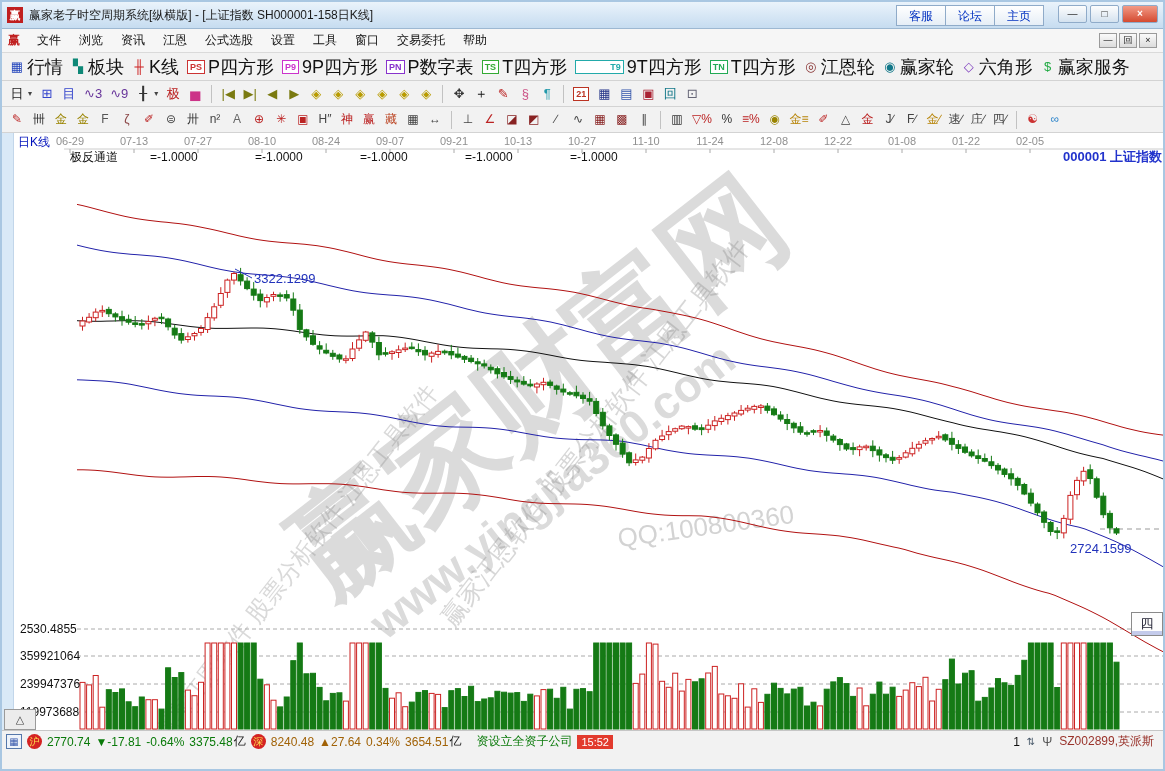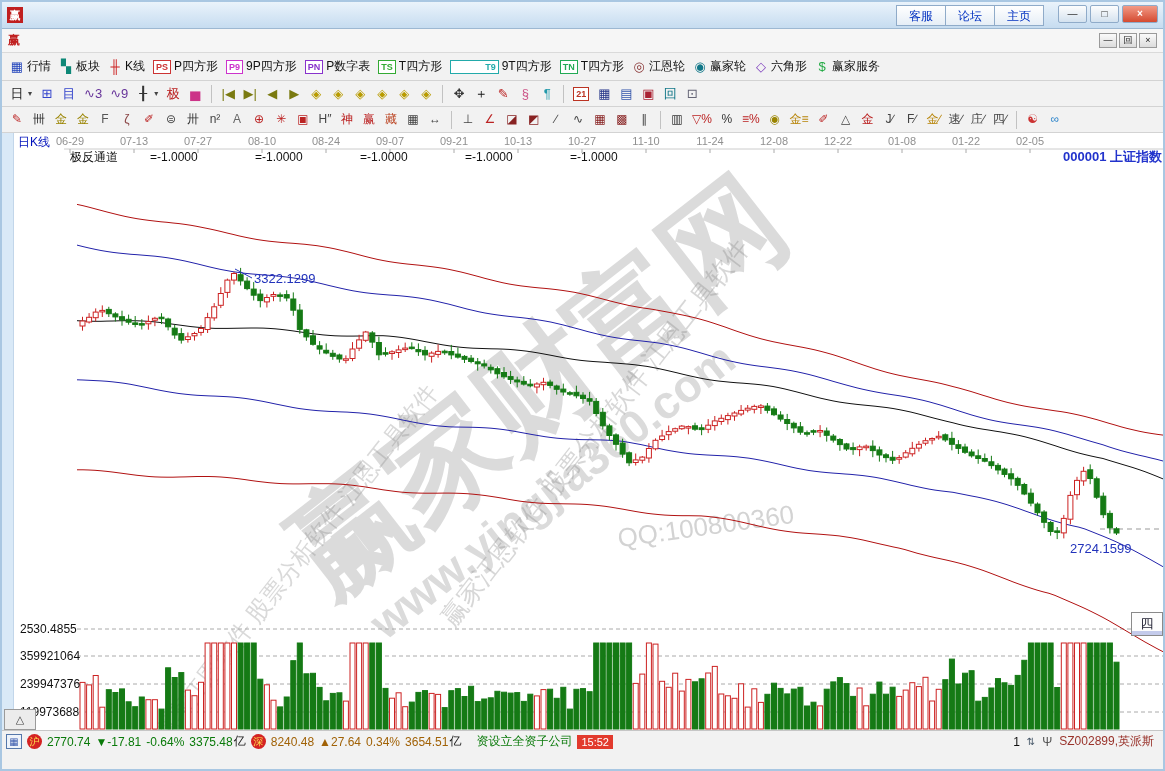--- a/index.html
+++ b/index.html
@@ -20,21 +20,21 @@
 .menu-icon{color:#c02020;font-weight:bold;margin-right:8px}
 .menu-item{padding:3px 9px;color:#111;white-space:nowrap}
 .mdi{margin-left:auto;display:flex;gap:2px}
 .mdibtn{width:18px;height:15px;border:1px solid #9a9a9a;background:linear-gradient(#fafafa,#dcdcdc);font-size:9px;line-height:13px;text-align:center;color:#222}
 
 .toolbar{flex:none;display:flex;align-items:center;background:#f2f2f2;border-bottom:1px solid #d3d3d3;padding:0 4px;white-space:nowrap}
 .t1{height:28px}.t2{height:26px}.t3{height:26px}
 .tool{display:inline-flex;align-items:center;gap:3px;padding:2px 4px;color:#111;cursor:default}
 .tool .g{font-size:13px;line-height:15px;min-width:14px;text-align:center}
 .t3 .tool .g{font-size:12px}
-.tool .lbl{font-size:12px}
+.tool .lbl{font-size:18px}
 .badge{font-size:9px;font-weight:bold;border:1px solid;padding:0 2px;line-height:12px;background:#fff}
 .dd{font-size:8px;color:#444;margin-left:1px}
 .sep{width:1px;height:18px;background:#c2c2c2;margin:0 5px;flex:none}
 
 .chart-region{position:relative;flex:none;height:597px;background:#fff;overflow:hidden}
 .left-strip{position:absolute;left:0;top:0;width:12px;height:100%;background:#d9e9f7;border-right:1px solid #c2d6ea}
 #chart-svg{position:absolute;left:0;top:0;display:block}
 .si-btn{position:absolute;left:1129px;top:479px;width:32px;height:24px;background:#fdfdfd;border:1px solid #8a8a8a;font-size:13px;color:#223;font-family:inherit;box-shadow:inset 0 -4px 0 rgba(90,110,200,.35)}
 .tri-btn{position:absolute;left:2px;top:576px;width:32px;height:21px;background:#ececec;border:1px solid #9a9a9a;font-size:11px;color:#444;font-family:inherit}
 
@@ -53,36 +53,49 @@
 .statusbar{height:20px;flex:none;background:#f0f0f0;border-top:1px solid #cccccc;display:flex;align-items:center;padding:0 4px;font-size:12px;color:#111}
 .grip{width:6px;height:12px;border-left:1px solid #bbb;border-right:1px solid #bbb;margin-right:6px}
 </style>
 </head>
 <body>
 
 <div class="app">
 
   <div class="titlebar">
     <span class="app-icon">赢</span>
+    <span class="title-text">赢家老子时空周期系统[纵横版] - [上证指数  SH000001-158日K线]</span>
     <span class="tb-right">
       <span id="header-buttons" style="display:flex">
           <button class="hbtn">客服</button>
           <button class="hbtn">论坛</button>
           <button class="hbtn">主页</button>
         </span>
       <span class="winbtns" id="win-controls">
           <span class="winbtn">—</span>
           <span class="winbtn">□</span>
           <span class="winbtn close">×</span>
         </span>
     </span>
   </div>
 
   <div class="menubar">
     <span class="menu-icon">赢</span>
+    <span id="menu-items" style="display:flex">
+        <span class="menu-item">文件</span>
+        <span class="menu-item">浏览</span>
+        <span class="menu-item">资讯</span>
+        <span class="menu-item">江恩</span>
+        <span class="menu-item">公式选股</span>
+        <span class="menu-item">设置</span>
+        <span class="menu-item">工具</span>
+        <span class="menu-item">窗口</span>
+        <span class="menu-item">交易委托</span>
+        <span class="menu-item">帮助</span>
+      </span>
     <span class="mdi" id="mdi-controls">
         <span class="mdibtn">—</span>
         <span class="mdibtn">回</span>
         <span class="mdibtn">×</span>
       </span>
   </div>
 
   <div class="toolbar t1" id="toolbar1">
       <span class="tool">
         <span class="g" style="color: rgb(34, 68, 187);">▦</span>

